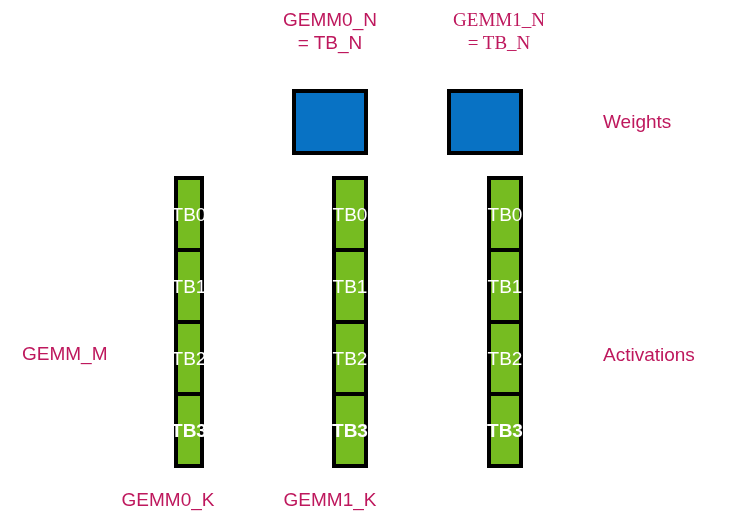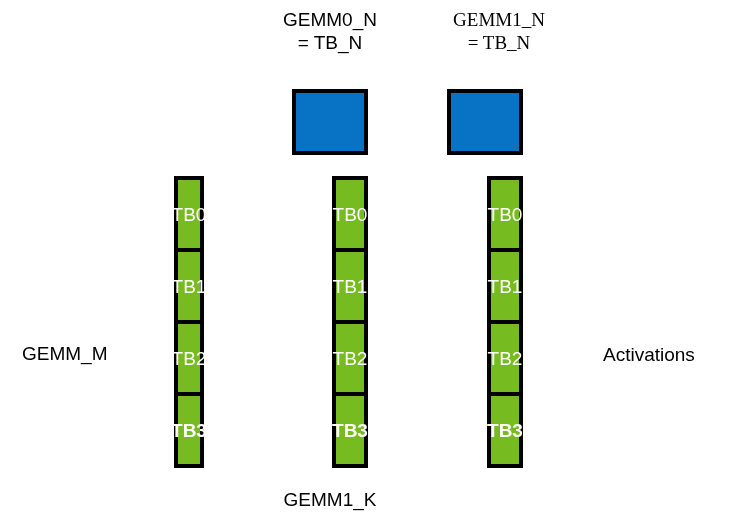--- a/index.html
+++ b/index.html
@@ -17,21 +17,21 @@
   #canvas {
     position: relative;
     width: 742px;
     height: 529px;
     background: #ffffff;
   }
 
   
   .lbl {
     position: absolute;
-    color: #000000;
+    color: #be185d;
     font-size: 19px;
     line-height: 23px;
     white-space: pre;
   }
   .lbl.center {
     text-align: center;
   }
   .lbl.left {
     text-align: left;
   }
@@ -83,20 +83,21 @@
   <div class="lbl center" style="left:255px; top:8px; width:150px;">GEMM0_N
 = TB_N</div>
 
   <div class="lbl center" style="left:424px; top:8px; width:150px;font-family:Liberation Serif, serif;">GEMM1_N
 = TB_N</div>
 
   <div class="weight-tile" style="left:292px; top:89px; width:76px; height:66px;"></div>
 
   <div class="weight-tile" style="left:447px; top:89px; width:76px; height:66px;"></div>
 
+  <div class="lbl left" style="left:603px; top:110px; width:140px;">Weights</div>
 
   <div class="lbl left" style="left:603px; top:296px; width:140px;margin-top:47px;">Activations</div>
 
   <div class="lbl left" style="left:22px; top:310px; width:120px;margin-top:32px;">GEMM_M</div>
 
   <div class="act-column" style="left:134px; top:176px; width:70px; height:292px;">
     <div class="act-tile">
       <span class="tile-text">TB0</span>
     </div>
     <div class="act-tile">
@@ -133,16 +134,17 @@
       <span class="tile-text">TB1</span>
     </div>
     <div class="act-tile">
       <span class="tile-text">TB2</span>
     </div>
     <div class="act-tile">
       <span class="tile-text">TB3</span>
     </div>
   </div>
 
+  <div class="lbl center" style="left:98px; top:488px; width:140px;">GEMM0_K</div>
 
   <div class="lbl center" style="left:260px; top:488px; width:140px;">GEMM1_K</div>
 
 </div>
 
 </body></html>

